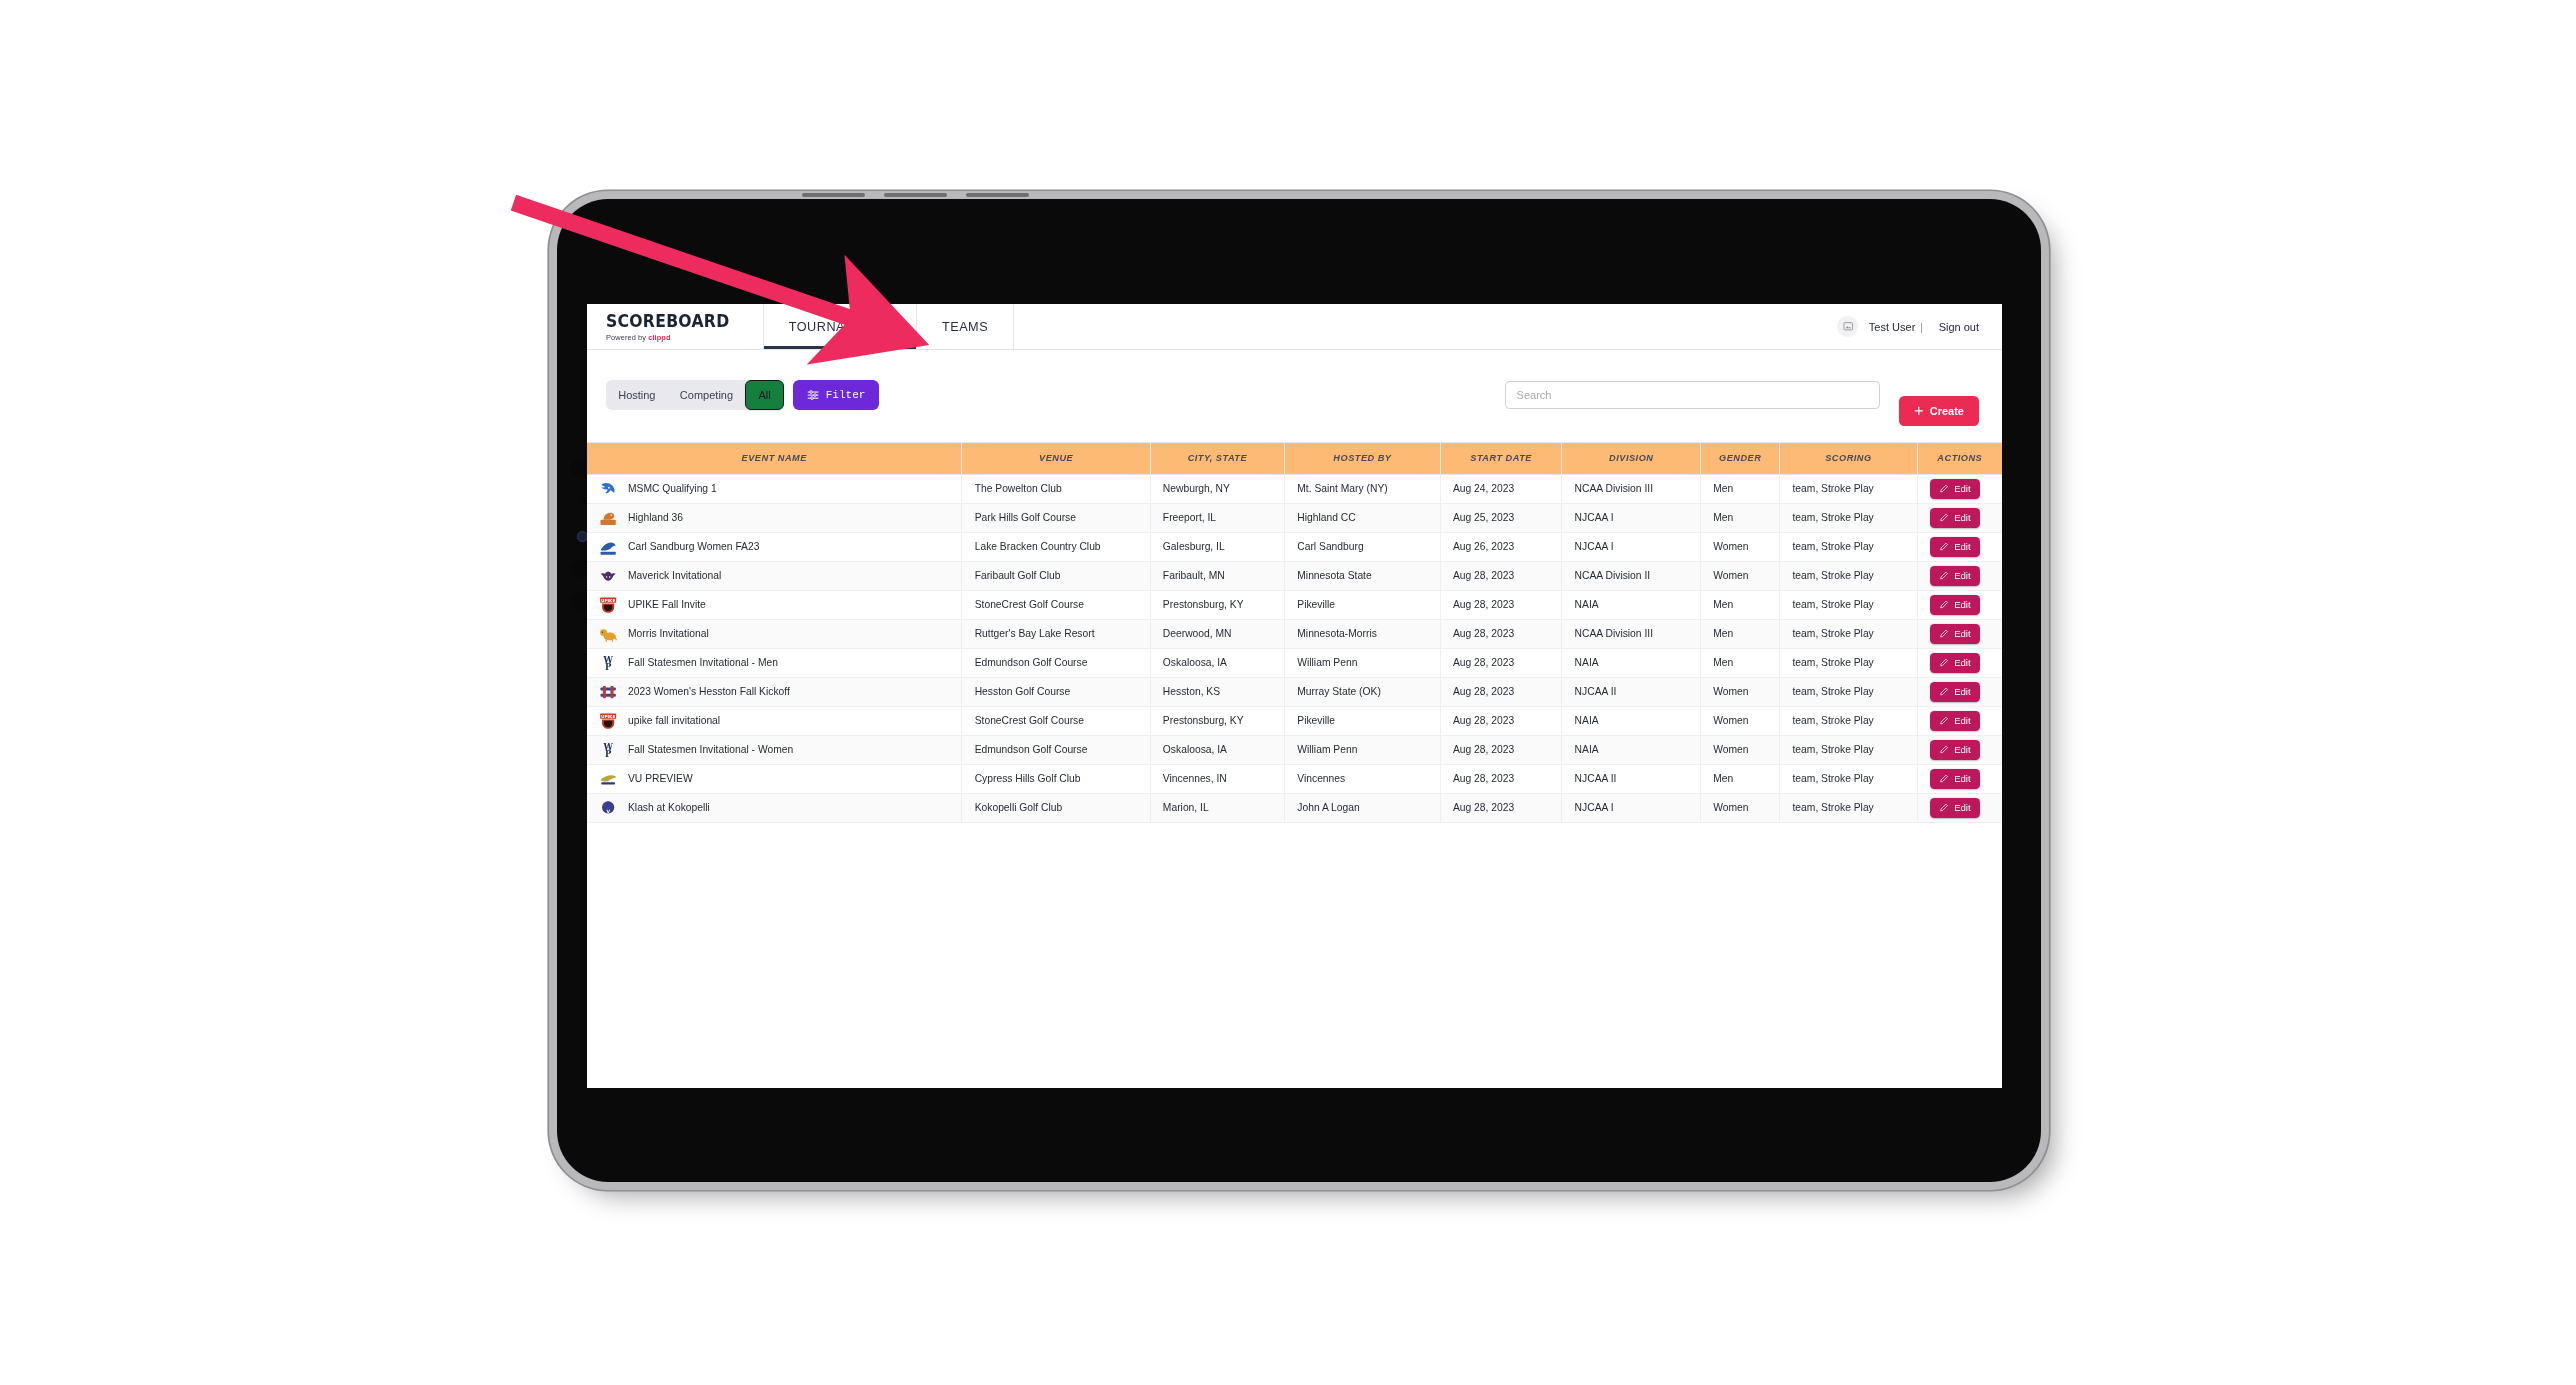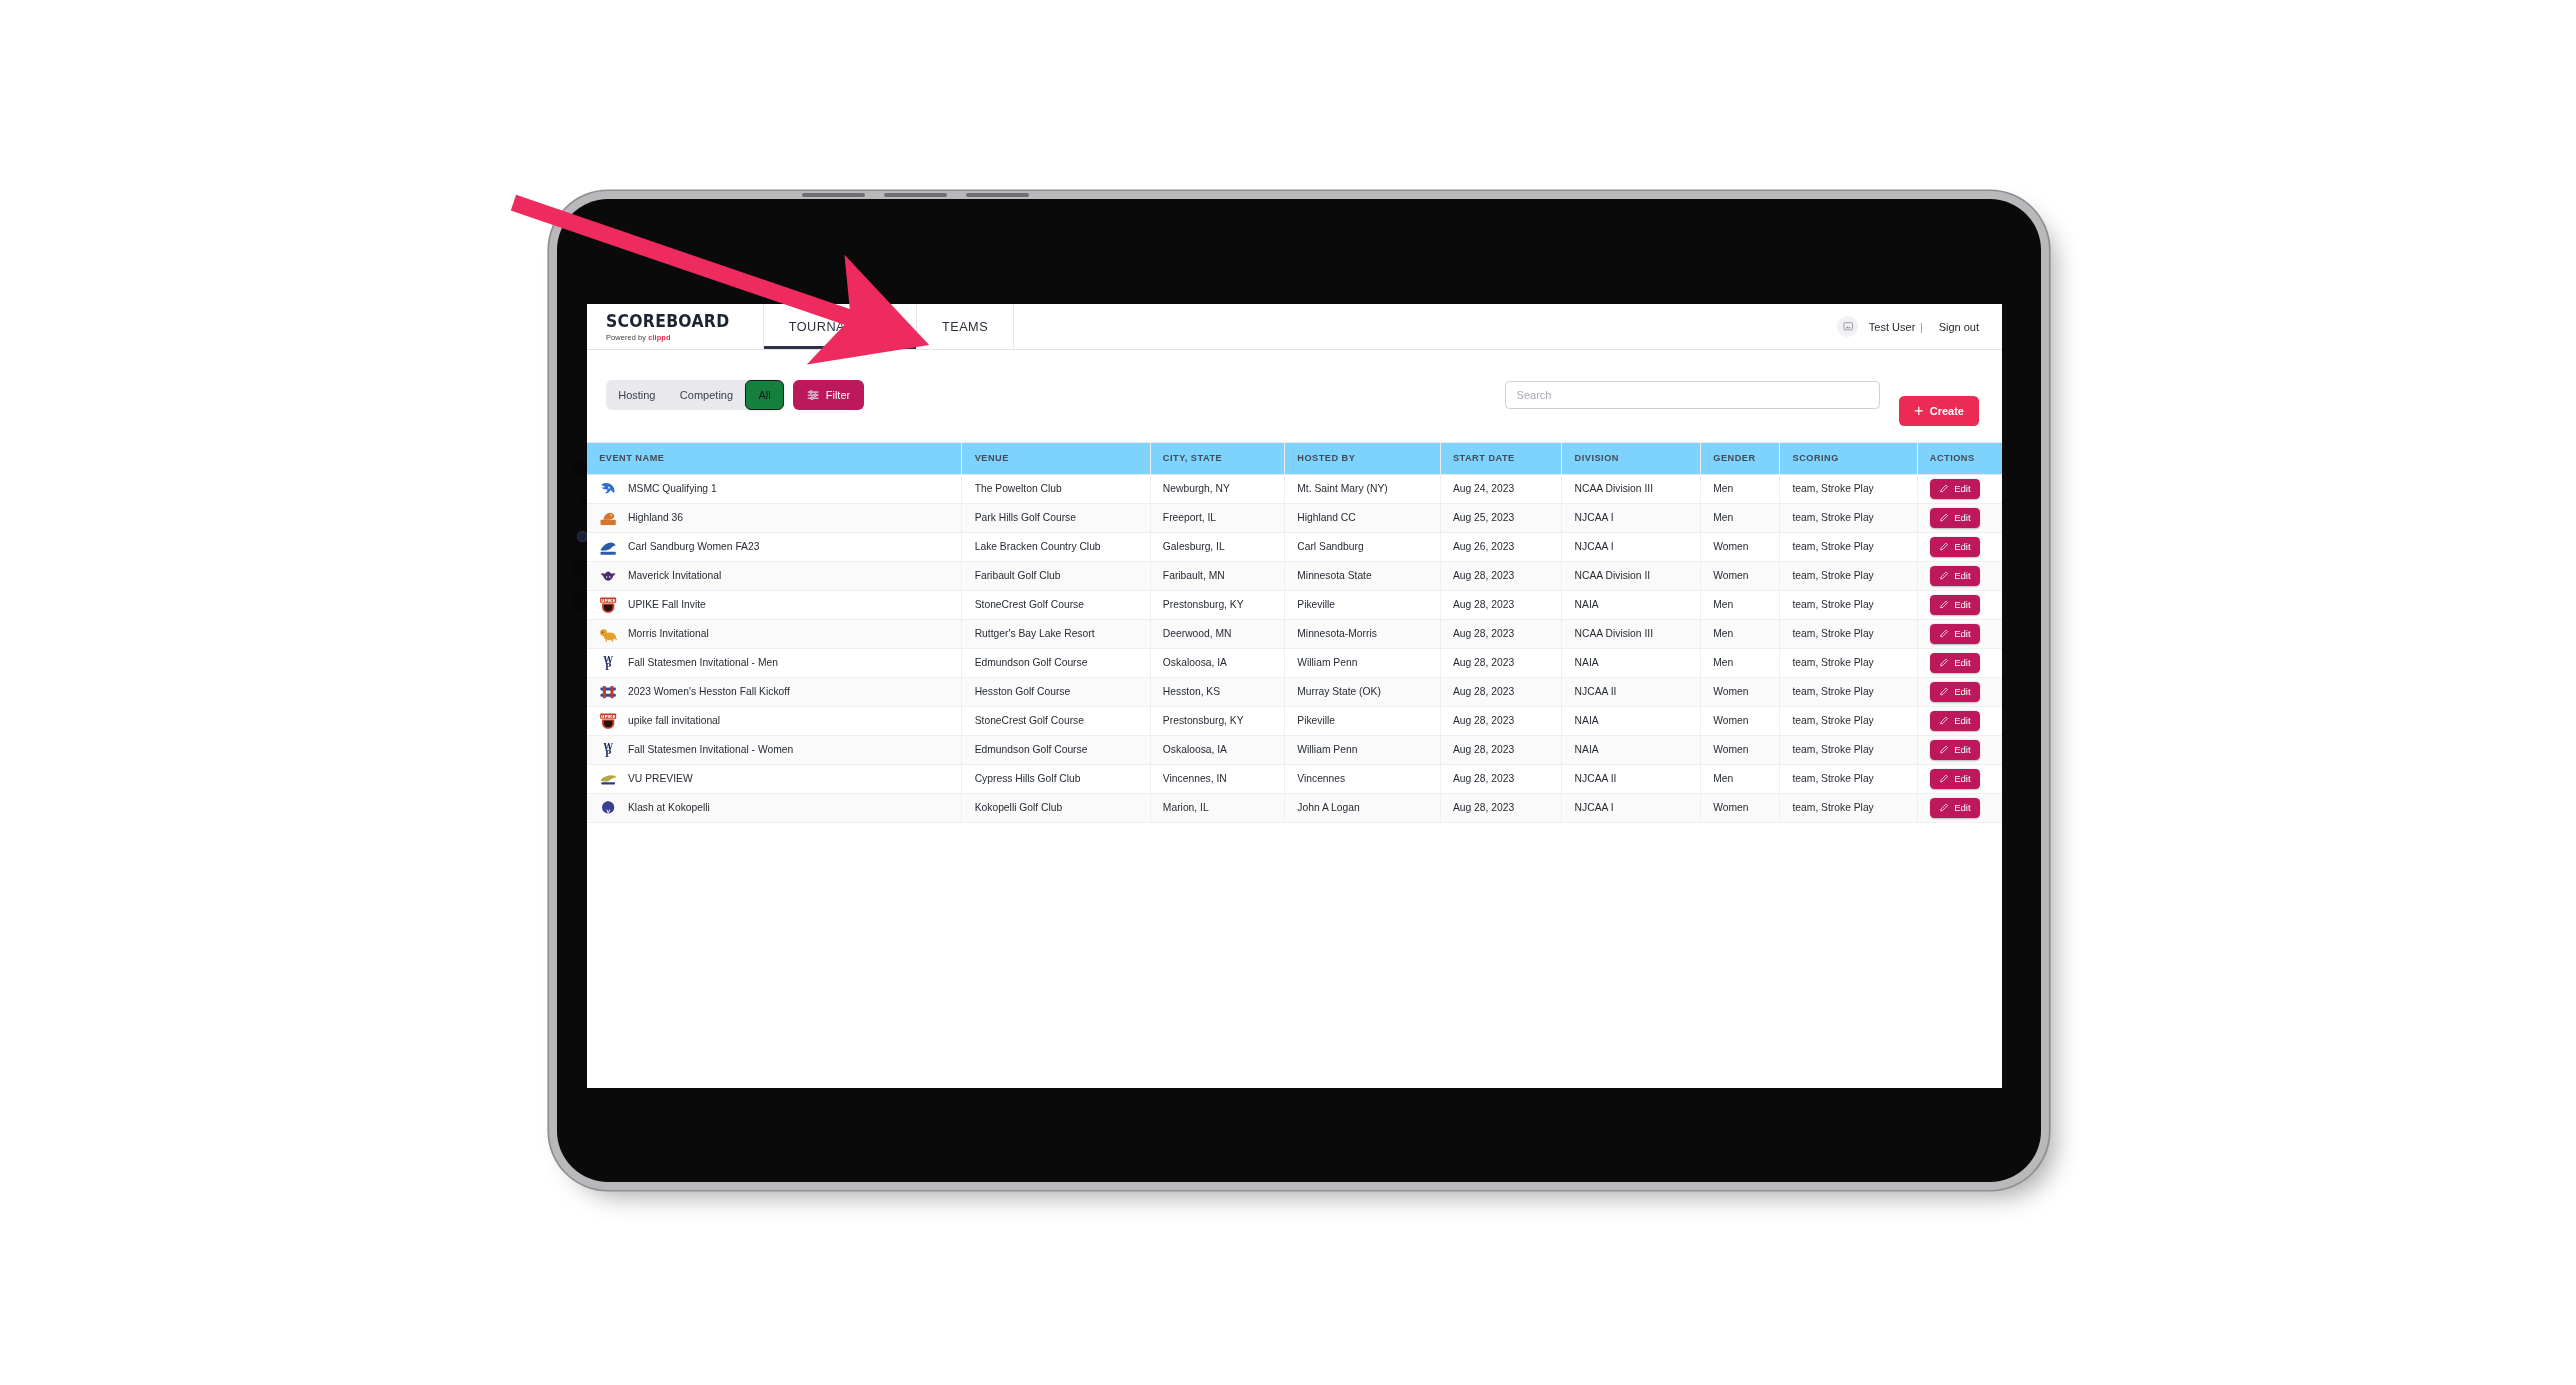--- a/index.html
+++ b/index.html
@@ -136,24 +136,24 @@
     border-radius: 6.1px;
   }
   .seg.active {
     background: #15803d; color: #12161f; font-weight: 500;
     border: 1.4px solid #14181f;
     box-shadow: 0 0.9px 1.7px rgba(0,0,0,.10);
   }
   .filter-btn {
     margin-left: 8.7px;
     height: 30px; padding: 9px 14px;
-    background: #be185d; color: #fff;
+    background: #6d28d9; color: #fff;
     border-radius: 6.1px;
     display: flex; align-items: center; gap: 7px;
-    font-size: 11px; cursor: pointer; font-weight: 500;
+    font-size: 11px; cursor: pointer; font-weight: 500; font-family: Liberation Mono, monospace;
   }
   .search-wrap { margin-left: auto; margin-right: 0; }
   .search-input {
     width: 375px; height: 28px;
     border: 0.9px solid #cfcfd4; border-radius: 4.4px;
     padding: 0 10.5px; font-size: 11px; color: #2a2a33;
     font-family: "Liberation Sans", sans-serif;
     background: #fff; outline: none;
   }
   .search-input::placeholder { color: #a9a9b2; }
@@ -166,27 +166,28 @@
     font-size: 11px; font-weight: 600; cursor: pointer;
     border: none;
     font-family: "Liberation Sans", sans-serif;
     margin-top: 32px;
   }
 
   
   .table-scroll { width: 100%; }
   table.grid { width: 100%; border-collapse: collapse; table-layout: fixed; }
   table.grid thead th {
-    background: #7dd3fc;
+    background: #fdba74;
     font-size: 9.2px; font-weight: 600; letter-spacing: 0.5px;
-    color: #454b58; text-align: left;
+    color: #454b58; text-align: center;
     padding: 10.5px 12.2px;
     border-bottom: 0.9px solid #e6e6e9;
     border-right: 0.9px solid #ececee;
     white-space: nowrap;
+    font-style: italic;
   }
   table.grid thead th:last-child { border-right: none; }
   table.grid tbody td {
     font-size: 10.3px; color: #262b33;
     padding: 0 12.2px;
     height: 29px;
     border-bottom: 0.9px solid #efeff1;
     border-right: 0.9px solid #efeff1;
     white-space: nowrap; overflow: hidden; text-overflow: ellipsis;
     vertical-align: middle;

